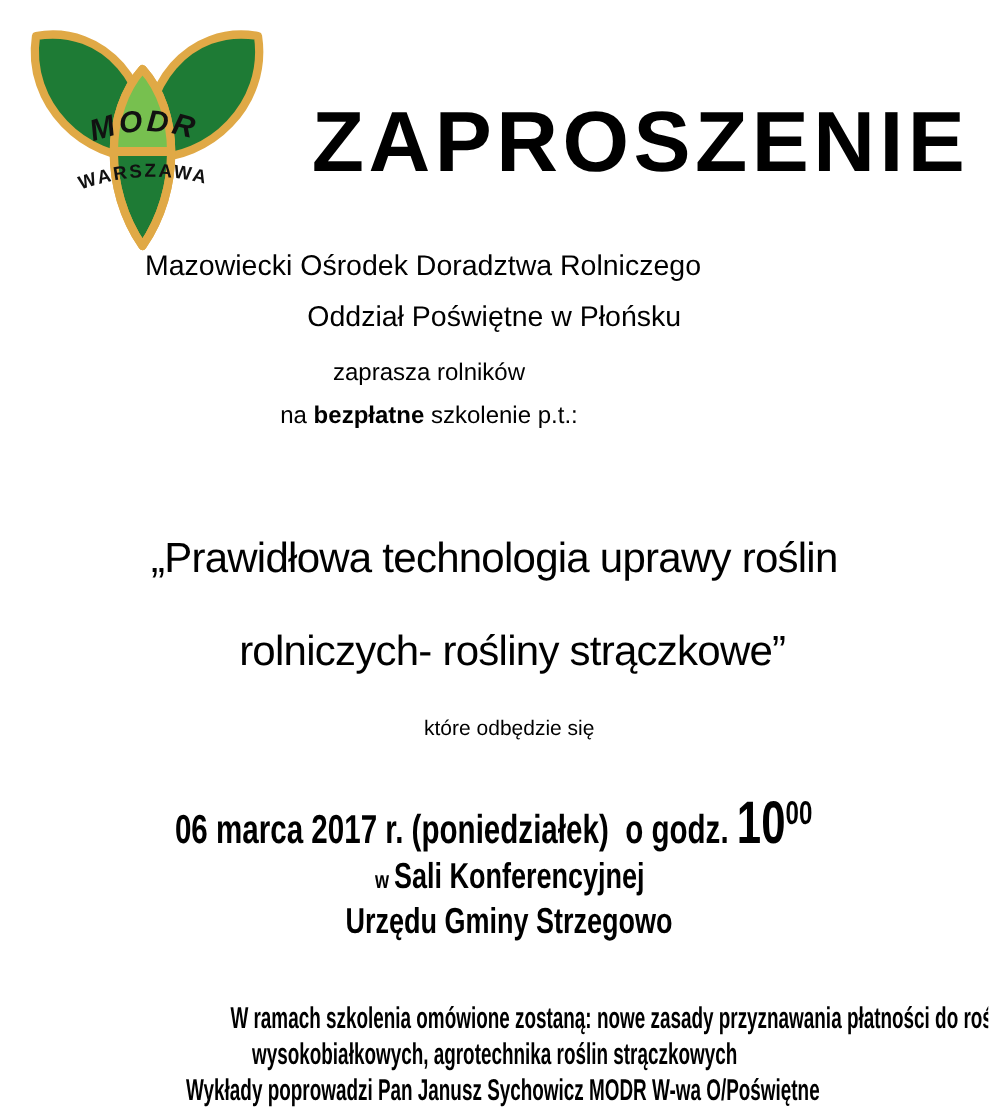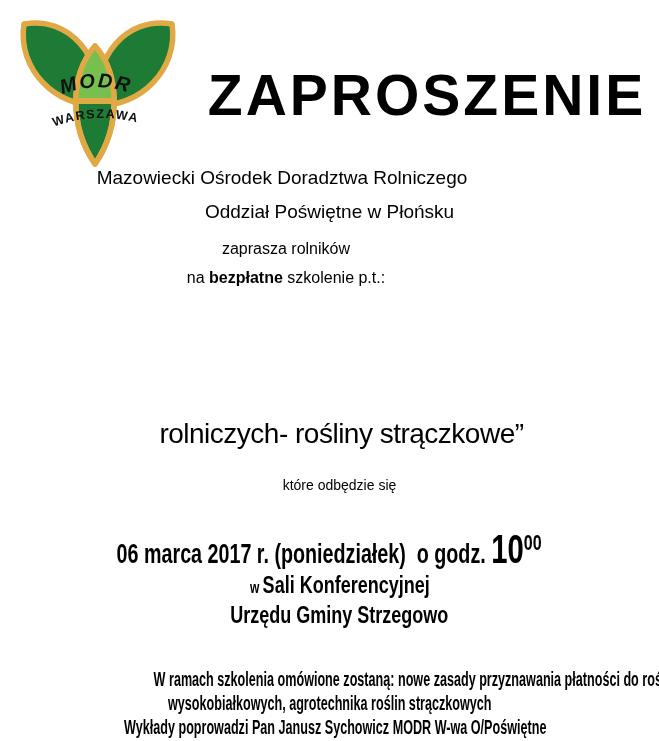--- a/index.html
+++ b/index.html
@@ -71,20 +71,21 @@
   </svg>
 
   <div class="line title">ZAPROSZENIE</div>
 
   <div class="line org1">Mazowiecki Ośrodek Doradztwa Rolniczego</div>
   <div class="line org2">Oddział Poświętne w Płońsku</div>
 
   <div class="line zaprasza">zaprasza rolników</div>
   <div class="line bezplatne"><span>na </span><b>bezpłatne</b><span> szkolenie p.t.:</span></div>
 
+  <div class="line q1">„Prawidłowa technologia uprawy roślin</div>
   <div class="line q2">rolniczych- rośliny strączkowe”</div>
 
   <div class="line ktore">które odbędzie się</div>
   <div class="line date"><span class="cond cx73"><span class="date-main">06 marca 2017 r. (poniedziałek) &nbsp;o godz.&nbsp;</span><span class="hour">10</span><span class="mins">00</span></span></div>
 
   <div class="line sala1"><span class="cond cx75"><span class="w-small">w&nbsp;</span><span class="venue-big">Sali Konferencyjnej</span></span></div>
   <div class="line sala2"><span class="cond cx75 venue-big">Urzędu Gminy Strzegowo</span></div>
 
   <div class="line footer">
     <div class="fl"><span class="cond cx63">W ramach szkolenia omówione zostaną: nowe zasady przyznawania płatności do roślin</span></div>

